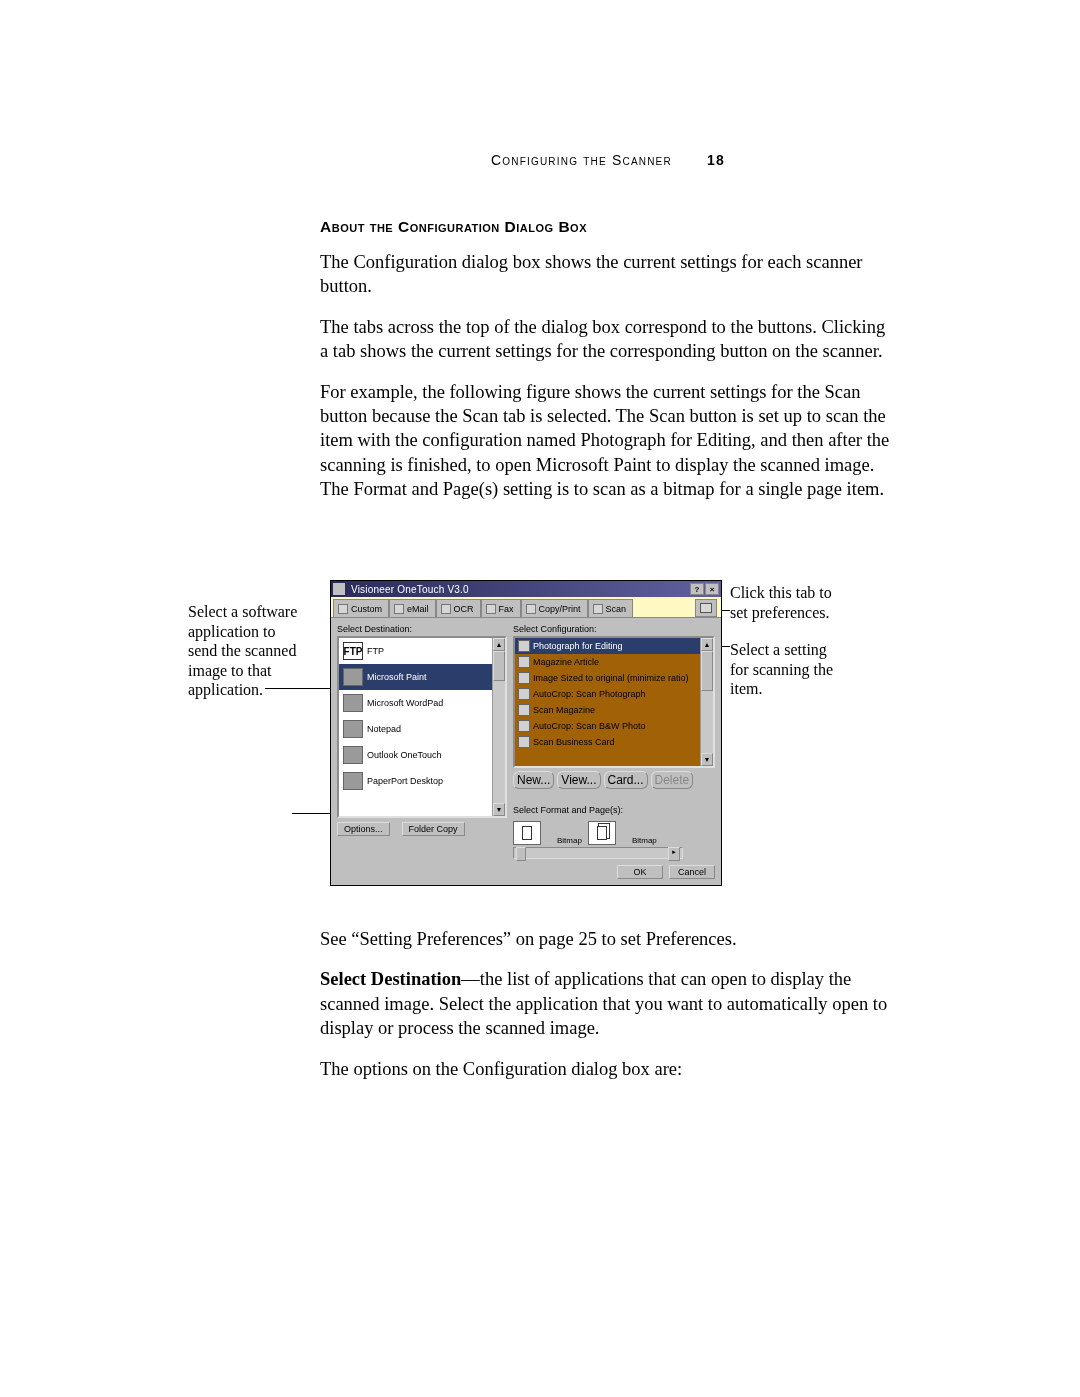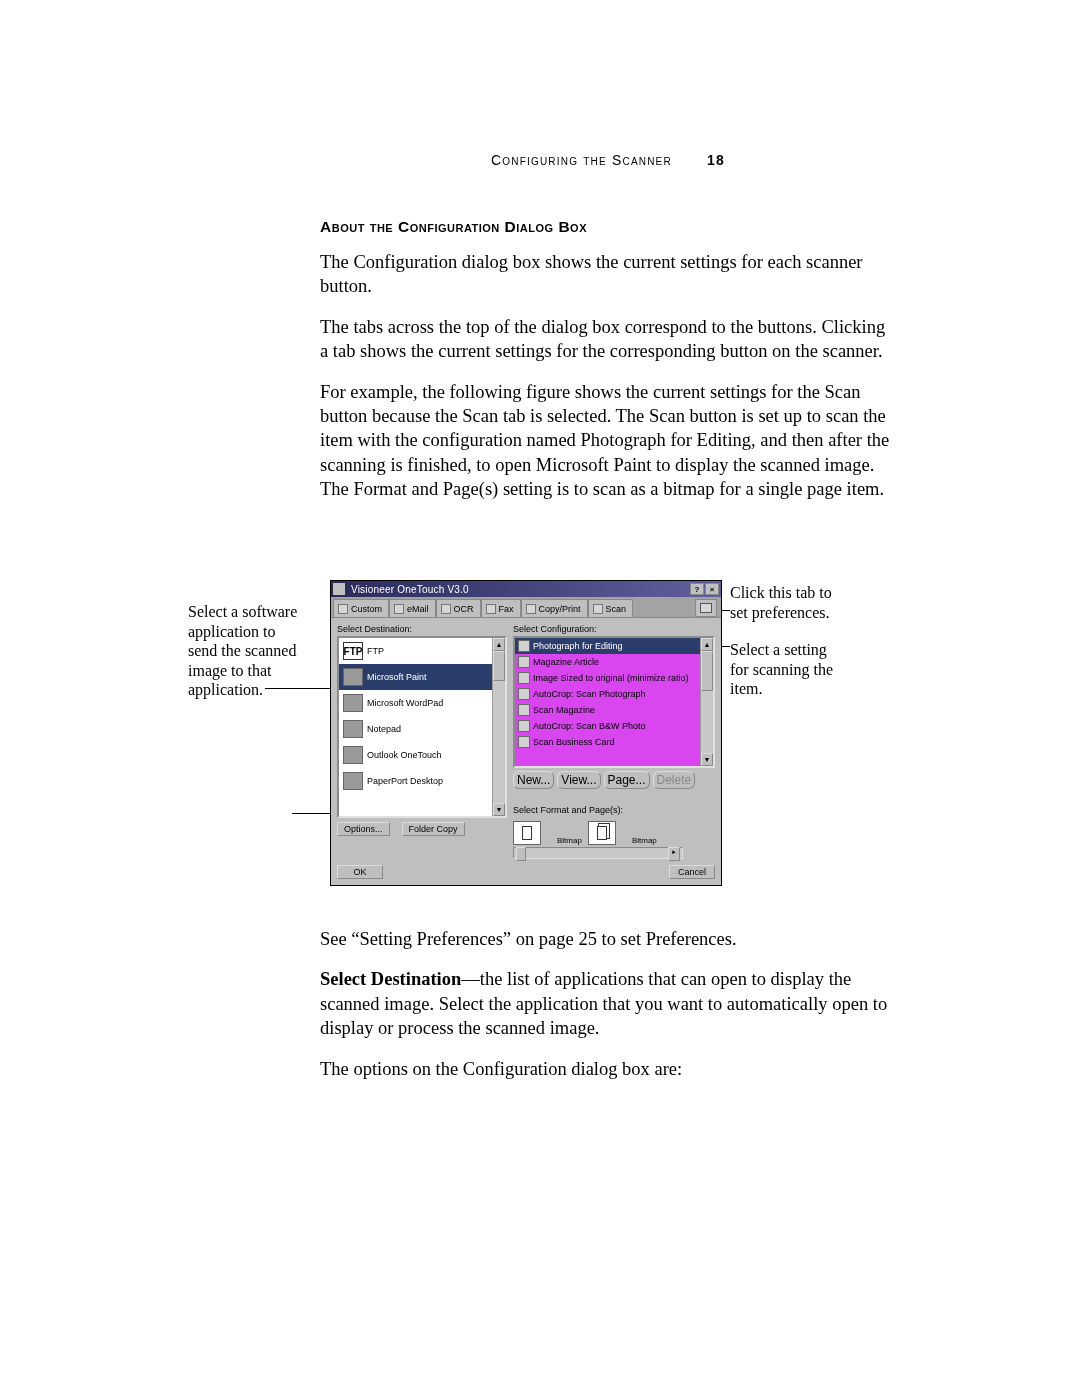--- a/index.html
+++ b/index.html
@@ -85,21 +85,21 @@
     display: inline-flex; align-items: center; justify-content: center;
     font-size: 8px; font-weight: bold; margin-left: 1px; cursor: pointer;
   }
   .tabbar {
     display: flex;
     gap: 0;
     padding-top: 2px;
     padding-left: 2px;
     align-items: flex-end;
     border-bottom: 1px solid #888;
-    background:#a3a3a3;
+    background:#fef9c3;
     font-size: 9px;
   }
   .tab {
     background: #bfbfbf;
     border: 1px solid #888;
     border-bottom: none;
     padding: 2px 6px 2px 4px;
     display: flex; align-items: center; gap: 3px;
     cursor: pointer;
     height: 18px;
@@ -121,21 +121,21 @@
     display: flex;
     padding: 6px 6px 4px 6px;
     gap: 6px;
   }
   .col { display: flex; flex-direction: column; }
   .col.left { width: 170px; }
   .col.right { flex: 1; }
   .panel-label { font-size: 9px; margin-bottom: 2px; }
   .listbox {
     border: 2px inset #e0e0e0;
-    background: #d946ef;
+    background: #a16207;
     overflow: hidden;
     position: relative;
   }
   .listbox.dest {
     height: 182px;
     background:#fff;
   }
   .listbox.conf {
     height: 132px;
   }
@@ -164,21 +164,21 @@
   .btn.disabled { color:#888; cursor:default; }
   .scrollbar { position:absolute; right:0; top:0; bottom:0; width:13px; background:#c8c8c8; border-left:1px solid #999;}
   .scrollbar .sb-btn { height:13px; background:#bfbfbf; border:1px outset #ddd; display:flex; align-items:center; justify-content:center; font-size:7px;}
   .scrollbar .sb-thumb { background:#bfbfbf; border:1px outset #ddd; }
   .format-row { display:flex; gap:6px; margin-top:4px; }
   .format-cell {
     display:flex; align-items:flex-end;
     font-size:8px; gap:16px;
   }
   .format-icon { width:28px; height:24px; background:#fff; border:1px solid #666; display:flex; align-items:center; justify-content:center; }
-  .bottom-btns { display:flex; justify-content:space-between; gap:6px; padding: 2px 6px 6px 6px; }
+  .bottom-btns { display:flex; justify-content:flex-end; gap:6px; padding: 2px 6px 6px 6px; }
   .slider-track { height:12px; background:#c8c8c8; border:1px inset #ddd; width:170px; position:relative; margin-top:2px;}
   .slider-thumb { position:absolute; left:2px; top:-1px; width:10px; height:14px; background:#bfbfbf; border:1px outset #ddd;}
   .content-after {
     position: absolute;
     left: 320px;
     top: 927px;
     width: 570px;
   }
   
   .line { position:absolute; background:#000; height:0.8px; }
@@ -322,21 +322,21 @@
             </div>
           <div class="scrollbar">
             <div class="sb-btn">▲</div>
             <div class="sb-thumb" style="height:40px;"></div>
             <div class="sb-btn" style="position:absolute;bottom:0;left:0;right:0;">▼</div>
           </div>
         </div>
         <div class="btnrow">
           <div class="btn small">New...</div>
           <div class="btn small">View...</div>
-          <div class="btn small">Page...</div>
+          <div class="btn small">Card...</div>
           <div class="btn small disabled">Delete</div>
         </div>
         <div class="panel-label" style="margin-top:16px;">Select Format and Page(s):</div>
         <div class="format-row">
           <div class="format-cell">
             <div class="format-icon">
                 <span style="width:10px;height:14px;border:1px solid #333;background:#fff;display:block;"></span>
               </div>
             <span>Bitmap</span>
           </div>

